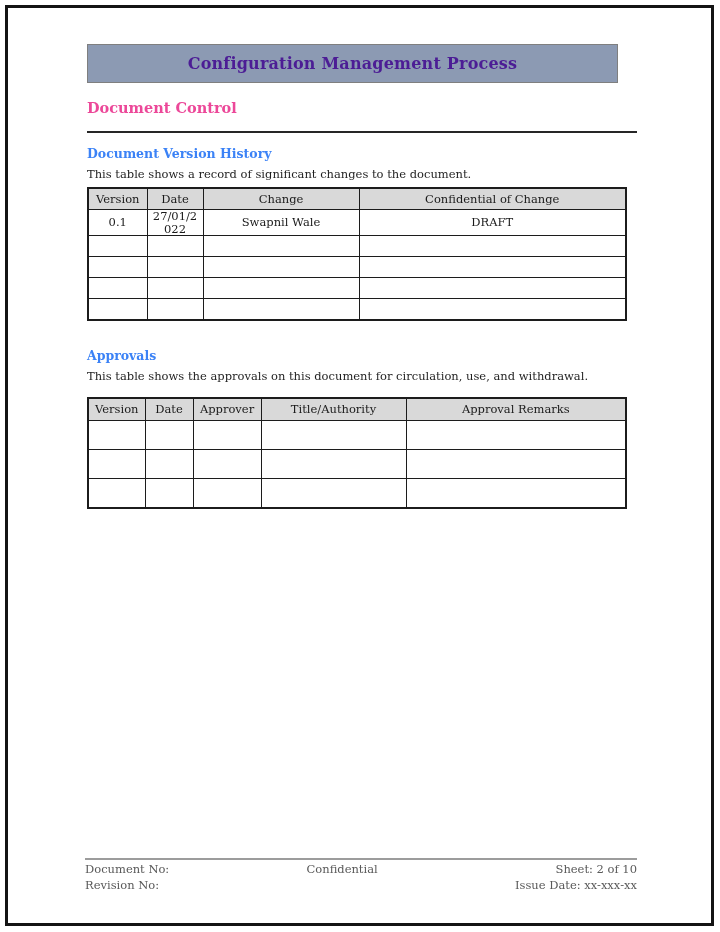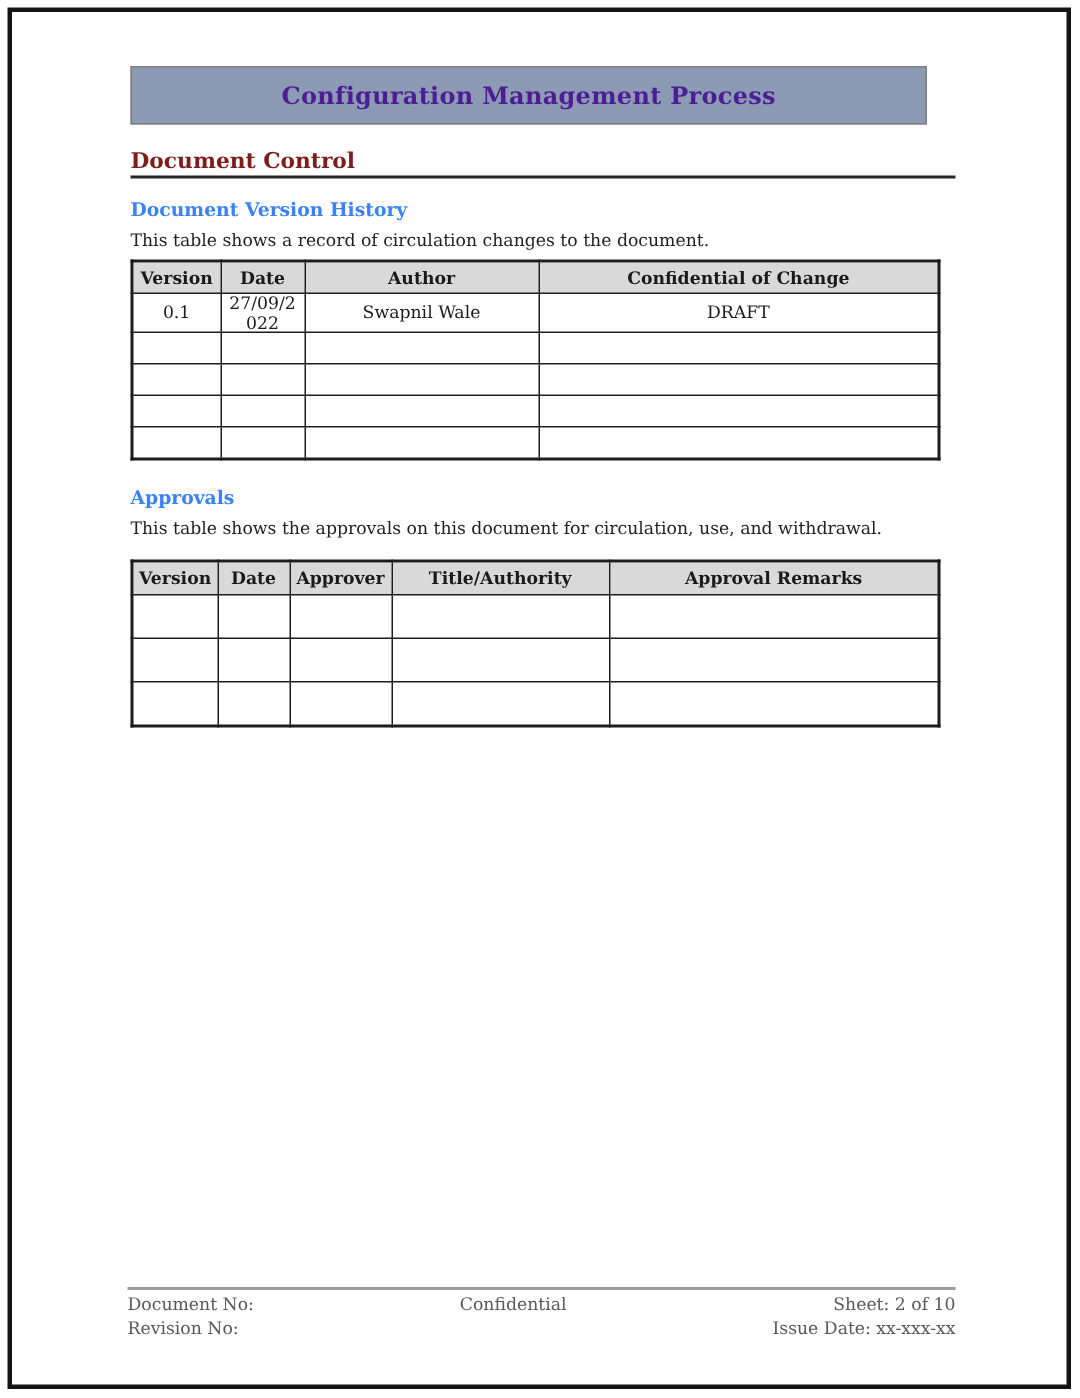--- a/index.html
+++ b/index.html
@@ -16,42 +16,42 @@
   .banner{
     width:529px;height:37px;
     background:var(--banner-bg,#8C9AB3);
     border:1px solid var(--banner-border,#7F7F7F);
     display:flex;align-items:center;justify-content:center;
   }
   .banner-title{
     color:#4c1d95;font-weight:bold;font-size:16px;letter-spacing:.2px;
   }
   .section-title{
-    margin-top:16px;font-size:14.5px;font-weight:bold;color:#7f1d1d;
-    border-bottom:2px solid #262626;padding-bottom:1px;width:550px;
+    margin-top:16px;font-size:14.5px;font-weight:bold;color:#ec4899;
+    border-bottom:2px solid #262626;padding-bottom:15px;width:550px;
   }
   .sub-heading{margin-top:13px;font-size:12.5px;font-weight:bold;color:#3b82f6;}
   .desc-text{margin-top:6px;font-size:11.5px;color:#1f1f1f;}
   table.doc-table{
     border-collapse:collapse;table-layout:fixed;margin-top:6px;
     border:2px solid #1c1c1c;
   }
   table.doc-table th,table.doc-table td{
     border:1px solid #1c1c1c;text-align:center;vertical-align:middle;
     font-size:11.5px;padding:0 2px;overflow:hidden;line-height:12.5px;
   }
   table.doc-table th{
-    background:var(--header-cell-bg,#D9D9D9);font-weight:bold;height:20px;
+    background:var(--header-cell-bg,#D9D9D9);font-weight:normal;height:20px;
   }
   table.t-version td{height:20px;}
   table.t-version tbody tr:first-child td{height:25px;}
   table.t-version tbody td:nth-child(2){word-break:break-all;}
   table.t-approvals th{height:21px;}
   table.t-approvals td{height:28px;}
-  .approvals-block{margin-top:17px;}
+  .approvals-block{margin-top:27px;}
   .approvals-block .doc-table{margin-top:14px;}
   .footer{
     position:absolute;left:85px;top:858px;width:552px;
     border-top:2px solid #9c9c9c;padding-top:2px;
     display:flex;justify-content:flex-end;
     font-size:11.5px;color:var(--footer-text,#595959);line-height:15.5px;
   }
   .footer .col{white-space:nowrap;}
   .footer .col.center{text-align:center;flex:1;}
   .footer .col.right{text-align:right;}
@@ -64,40 +64,40 @@
 <div class="content">
 
   <div class="banner">
     <span class="banner-title">Configuration Management Process</span>
   </div>
 
   <div class="section-title">Document Control</div>
 
   <div>
     <div class="sub-heading">Document Version History</div>
-    <div class="desc-text">This table shows a record of circulation changes to the document.</div>
+    <div class="desc-text">This table shows a record of significant changes to the document.</div>
     <table class="doc-table t-version">
       <colgroup>
         <col style="width:59px">
           <col style="width:56px">
           <col style="width:156px">
           <col style="width:267px">
       </colgroup>
     <thead>
           <tr>
             <th>Version</th>
             <th>Date</th>
-            <th>Author</th>
+            <th>Change</th>
             <th>Confidential of Change</th>
           </tr>
         </thead>
         <tbody>
           <tr>
             <td>0.1</td>
-            <td>27/09/2022</td>
+            <td>27/01/2022</td>
             <td>Swapnil Wale</td>
             <td>DRAFT</td>
           </tr>
           <tr>
             <td></td>
             <td></td>
             <td></td>
             <td></td>
           </tr>
           <tr>

